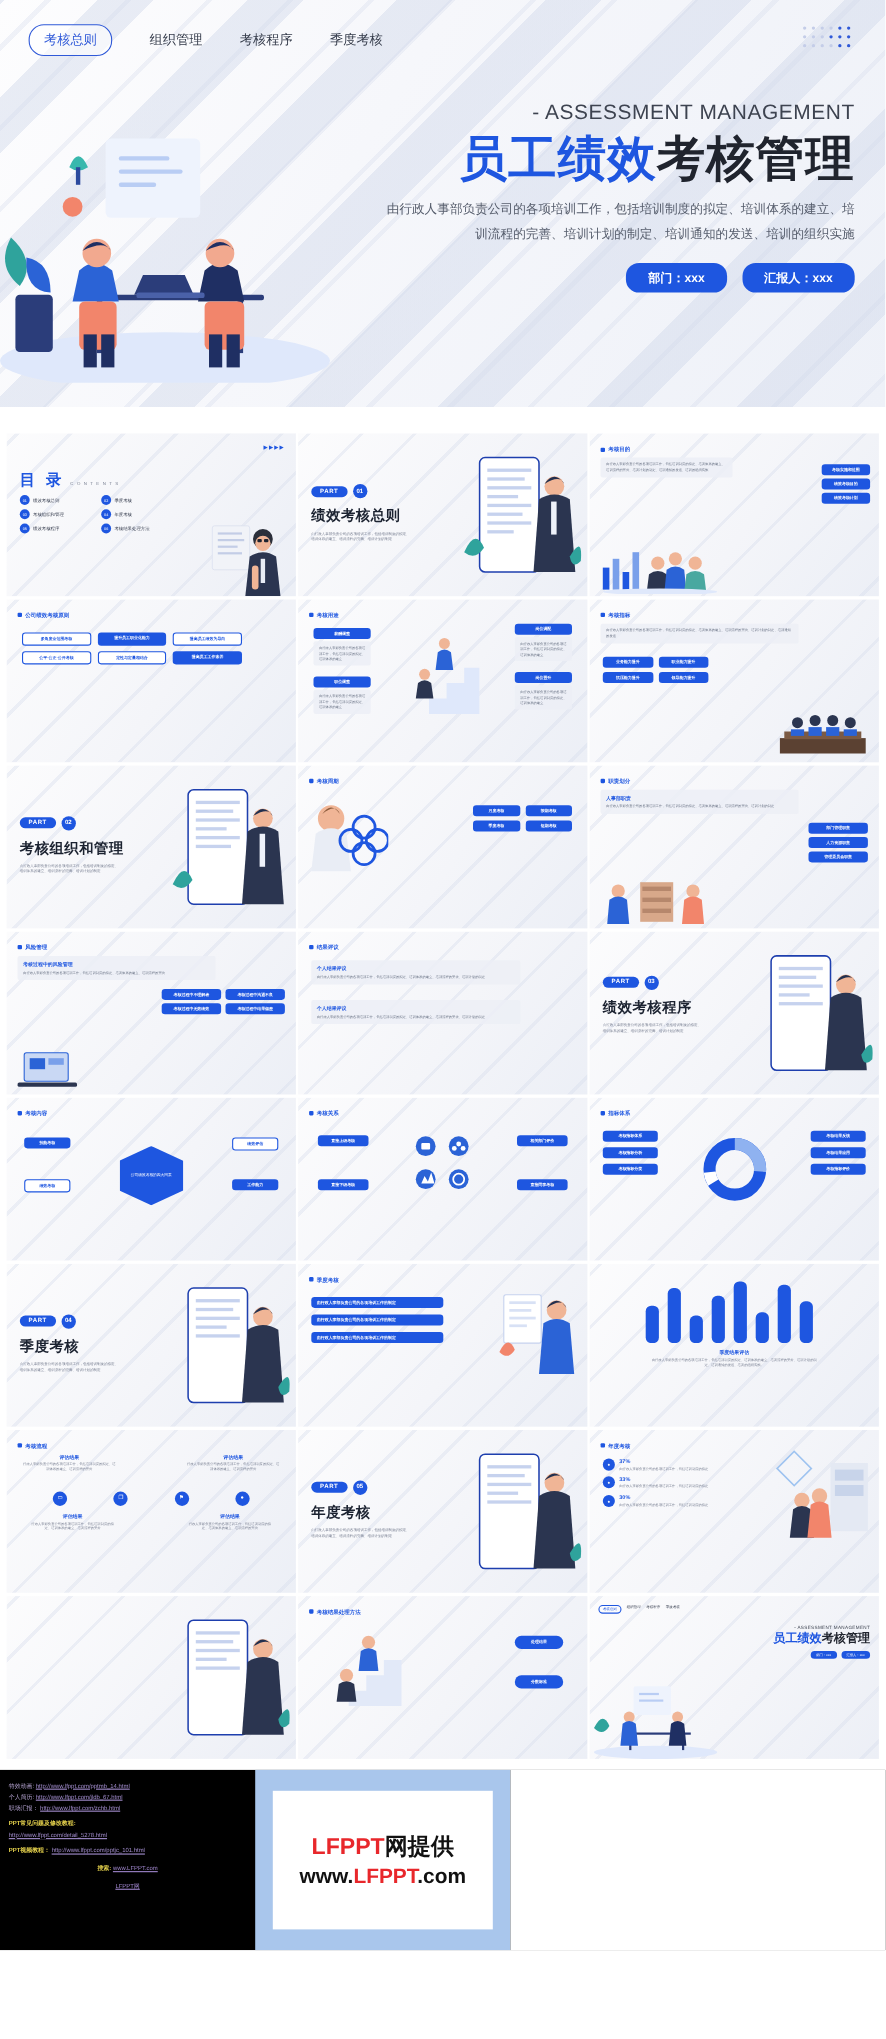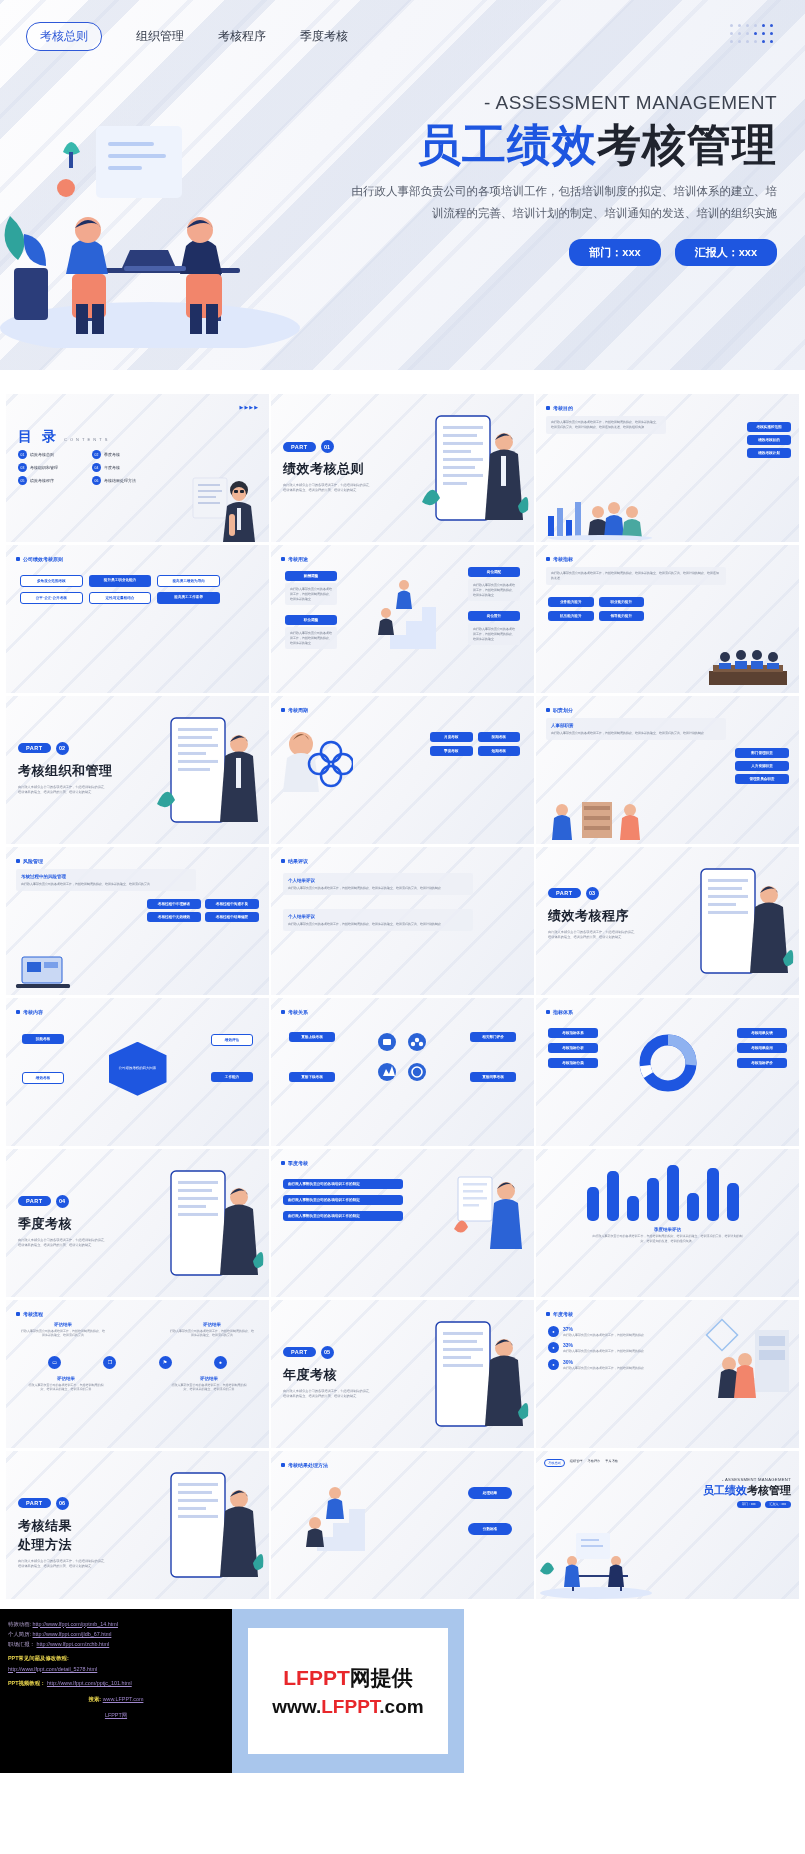--- a/index.html
+++ b/index.html
@@ -784,29 +784,20 @@
         <rect x="54" y="32" width="26" height="10" fill="#c8d4ea"></rect>
       <circle cx="24" cy="46" r="7" fill="#f0b596"></circle>
         <path d="M16 54 q8 -6 16 0 l3 26 h-22z" fill="#2b3550"></path>
       <circle cx="40" cy="42" r="7" fill="#f0b596"></circle>
         <path d="M32 50 q8 -6 16 0 l3 30 h-22z" fill="#f2856b"></path>
     </svg>
   </div>
 
   <div class="slide">
     <div class="sdiag"></div>
-    <div class="part-left">
-      <div class="partbadge">
-        <span class="p">PART</span>
-        <span class="n">06</span>
-      </div>
-      <div class="part-title">考核结果</div>
-      <div class="part-title" style="margin-top:1px;">处理方法</div>
-      <div class="part-sub">由行政人事部负责公司的各项培训工作，包括培训制度的拟定、培训体系的建立、培训流程的完善、培训计划的制定</div>
-    </div>
     <svg style="position:absolute;right:4px;top:8px;width:112px;height:100%;" viewBox="0 0 112 140">
       <rect x="18" y="10" width="54" height="104" rx="5" fill="#fff" stroke="#1e3fae" stroke-width="1.4"></rect>
       <rect x="25" y="20" width="40" height="3" fill="#c6d2ee"></rect>
         <rect x="25" y="28" width="34" height="3" fill="#c6d2ee"></rect>
       <rect x="25" y="36" width="40" height="3" fill="#c6d2ee"></rect>
         <rect x="25" y="44" width="28" height="3" fill="#c6d2ee"></rect>
       <rect x="25" y="52" width="40" height="3" fill="#c6d2ee"></rect>
       <circle cx="86" cy="36" r="9" fill="#f0b596"></circle>
       <path d="M77 34 q9 -13 18 0 q-4 -9 -18 0z" fill="#23304f"></path>
       <path d="M72 48 q14 -9 28 0 l5 66 h-38z" fill="#2b3550"></path>

